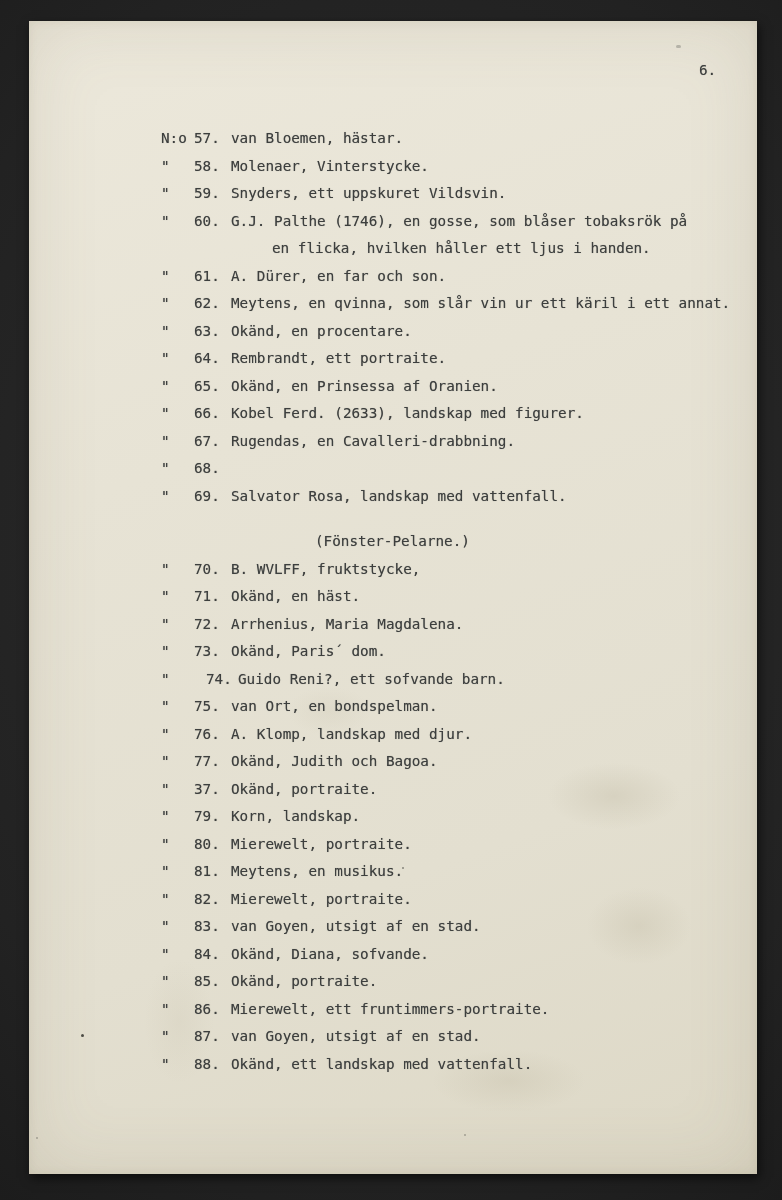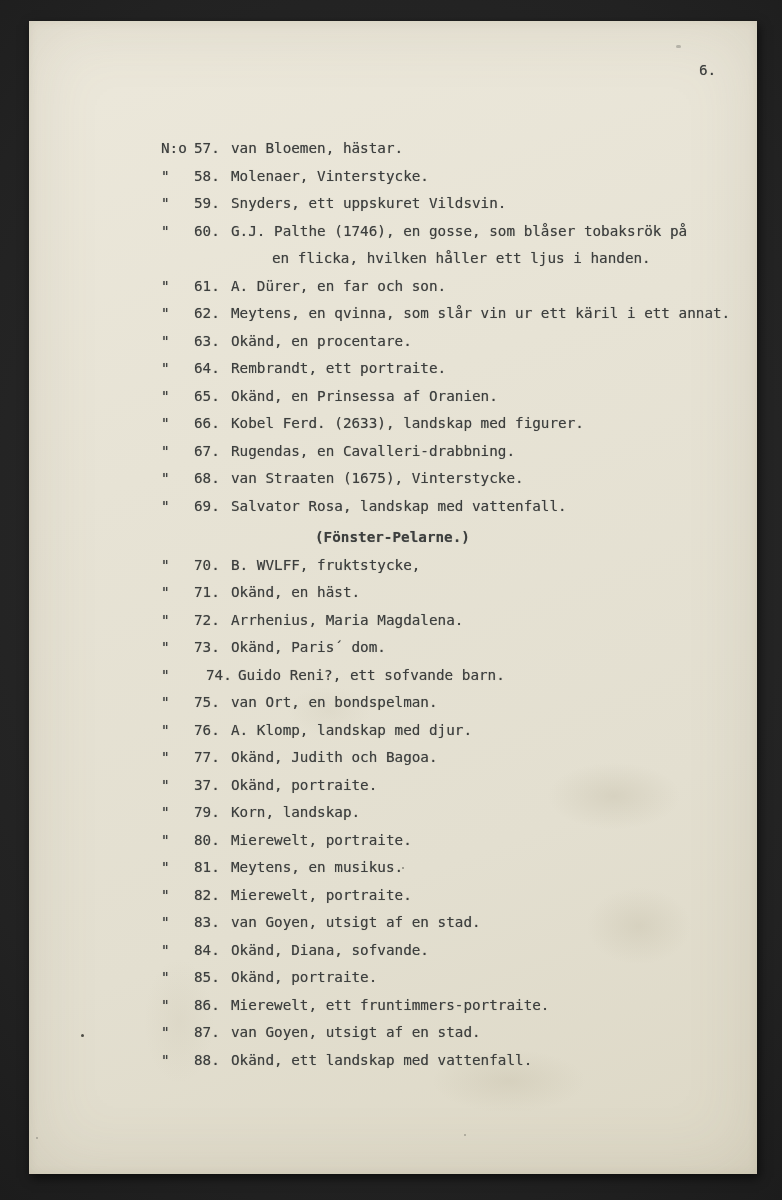--- a/index.html
+++ b/index.html
@@ -46,42 +46,41 @@
       radial-gradient(50px 90px at 150px 1000px, rgba(150,140,110,0.07), transparent 70%);
   }
   .page-number {
     position: absolute;
     left: 670px; top: 40px;
     font-size: 14.3px; line-height: 1.3;
     text-shadow: 0 0 0.7px rgba(61,63,62,0.6);
   }
   .list {
     position: absolute;
-    left: 132px; top: 114px;
+    left: 132px; top: 104px;
     width: 592px;
     font-size: 14.3px;
     line-height: 27.5px;
     text-shadow: 0 0 0.7px rgba(61,63,62,0.55);
   }
   .row {
     display: grid;
     grid-template-columns: 33px 37px 1fr;
     white-space: nowrap;
   }
   .row .c-no.indent { padding-left: 12px; text-align: right; }
   .row .c-no.indent + .c-text { padding-left: 7px; }
   .cont-line {
     padding-left: 111px;
     white-space: nowrap;
   }
   .section-heading {
-    margin-top: 4px;
+    margin-top: 18px;
     padding-left: 154px;
     white-space: nowrap;
-    font-weight: bold;
   }
   .speck {
     position: absolute;
     border-radius: 50%;
     pointer-events: none;
   }
   .speck.s1 { left: 52px;  top: 1013px; width: 3px; height: 3px; background: rgba(50,50,46,0.85); }
   .speck.s2 { left: 373px; top: 846px;  width: 2px; height: 2px; background: rgba(60,60,55,0.55); }
   .speck.s3 { left: 647px; top: 24px;   width: 5px; height: 3px; background: rgba(95,95,88,0.35); border-radius: 2px; }
   .speck.s4 { left: 7px;   top: 1116px; width: 2px; height: 2px; background: rgba(80,80,74,0.4); }
@@ -148,21 +147,20 @@
             <span class="c-text">Kobel Ferd. (2633), landskap med figurer.</span>
           </div>
           <div class="row">
             <span class="c-marker">"</span>
             <span class="c-no">67.</span>
             <span class="c-text">Rugendas, en Cavalleri-drabbning.</span>
           </div>
           <div class="row">
             <span class="c-marker">"</span>
             <span class="c-no">68.</span>
-            <span class="c-text">van Straaten (1675), Vinterstycke.</span>
           </div>
           <div class="row">
             <span class="c-marker">"</span>
             <span class="c-no">69.</span>
             <span class="c-text">Salvator Rosa, landskap med vattenfall.</span>
           </div>
         </div>
       <div class="section-heading">(Fönster-Pelarne.)</div>
       <div id="list-b">
           <div class="row">

